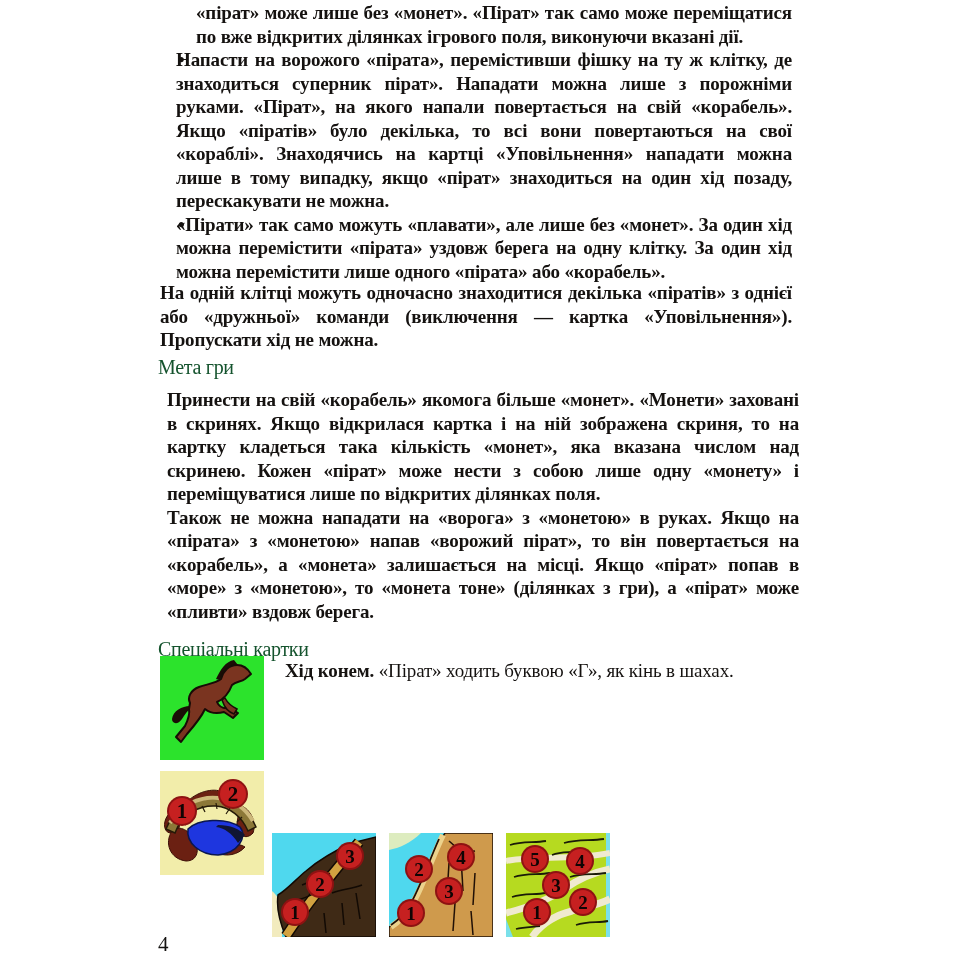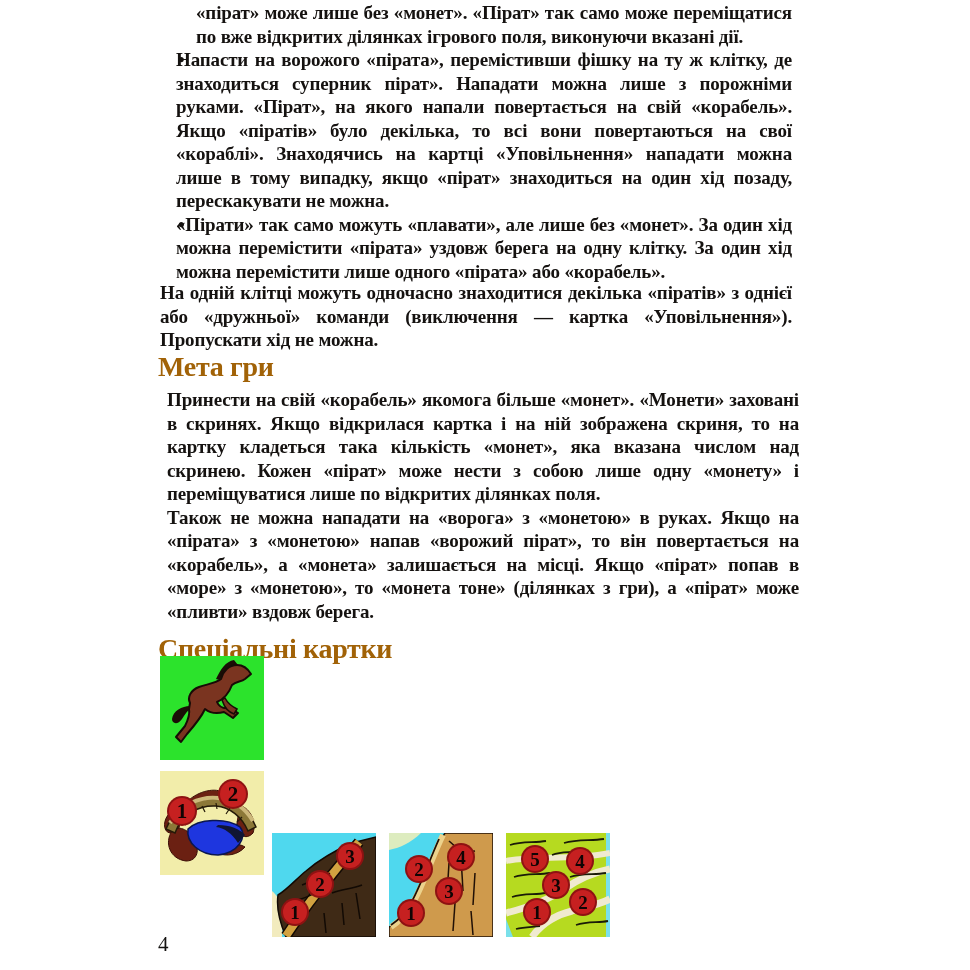--- a/index.html
+++ b/index.html
@@ -16,22 +16,22 @@
   }
   .list-block{left:160px;top:1px;width:632px;}
   .li-cont{margin-left:36px;}
   .li{position:relative;}
   .li .dot{
     position:absolute;left:18px;top:0;font-size:19px;line-height:23.5px;
   }
   .li .li-text{margin-left:16px;}
   .closing{left:160px;top:281px;width:632px;}
   h2{
-    margin:0;font-size:28px;font-weight:bold;letter-spacing:-0.3px;
-    line-height:34px;color:#a16207;
+    margin:0;font-size:20px;font-weight:normal;letter-spacing:-0.3px;
+    line-height:34px;color:#14532d;
   }
   .h-goal{left:158px;top:350px;}
   .goal-paras{left:160px;top:388px;width:632px;margin-left:7px;}
   .goal-paras p{margin:0;}
   .h-cards{left:158px;top:632px;}
   .card-row{display:flex;align-items:flex-start;}
   .row-horse{left:160px;top:656px;width:632px;}
   .row-bridge{left:160px;top:771px;width:632px;}
   .card-art{
     width:104px;height:104px;flex:0 0 104px;display:block;
@@ -79,20 +79,24 @@
   <svg class="card-art" viewBox="0 0 104 104" aria-hidden="true">
     <rect x="0" y="0" width="104" height="104" fill="#2ce32c"></rect>
 
     <path d="M30 50 C22 50 13 55 12 63 C12 68 18 69 22 63 C25 58 28 54 32 51 Z" fill="#1a0d06"></path>
 
     <path d="M60 24 C63 15 70 8 78 9 L74 4 C66 5 60 14 56 23 Z" fill="#1a0d06"></path>
 
     <path d="M30 47 C27 41 31 34 39 31 C48 28 56 27 61 23 C63 15 69 9 77 9 C83 9 88 13 91 18 L85 23 C81 26 76 25 72 29 C69 37 64 43 57 46 C59 51 64 53 70 52 L78 57 L73 62 L64 56 C57 58 50 57 45 53 C41 62 34 70 27 78 L21 86 L16 81 L25 70 C28 64 30 58 29 53 Z" fill="#7a3420" stroke="#170b06" stroke-width="2" stroke-linejoin="round"></path>
     <path d="M62 44 C64 50 68 56 74 58 L77 53 C71 50 67 46 65 42 Z" fill="#7a3420" stroke="#170b06" stroke-width="1.5"></path>
   </svg>
+  <p class="card-desc">
+    <b>Хід конем.</b>
+    <span>«Пірат» ходить буквою «Г», як кінь в шахах.</span>
+  </p>
 </div>
 
 <div class="abs card-row row-bridge">
   <svg class="card-art" viewBox="0 0 104 104" aria-hidden="true">
     <rect x="0" y="0" width="104" height="104" fill="#f2edaa"></rect>
 
     <g fill="#6b2012" stroke="#3a0e06" stroke-width="1">
       <path d="M8 44 C2 52 4 63 12 62 C20 61 22 52 17 45 Z"></path>
       <path d="M12 60 C4 72 10 88 26 90 C38 90 40 78 34 68 C28 58 18 54 12 60 Z"></path>
       <path d="M28 30 C38 20 56 16 64 22 C58 30 42 34 30 36 Z"></path>

